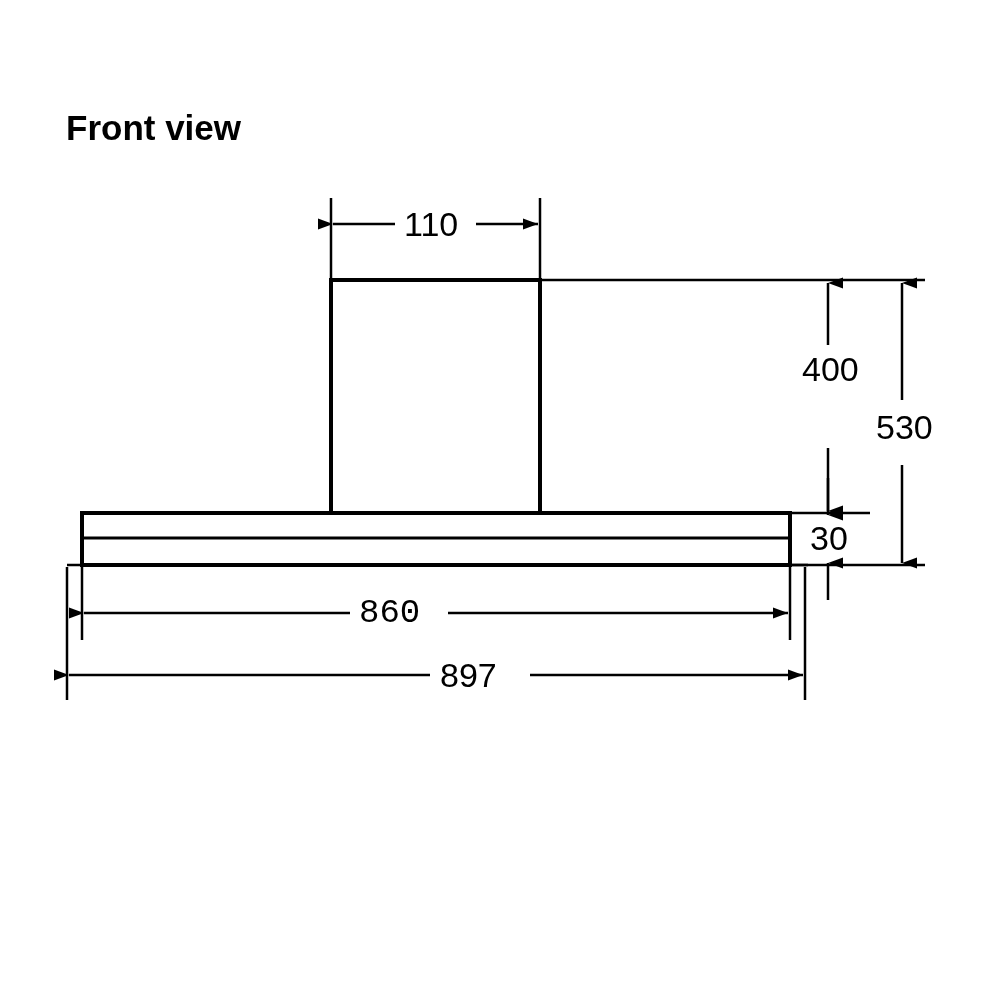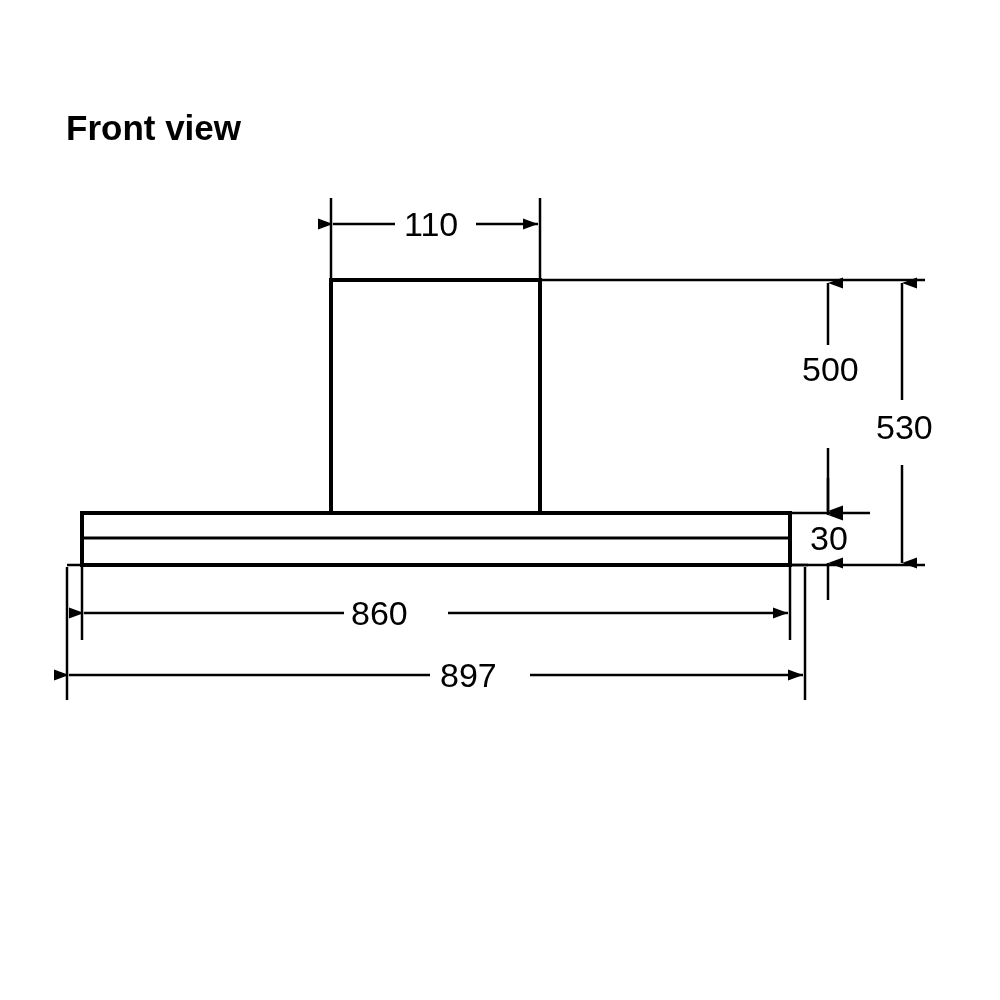--- a/index.html
+++ b/index.html
@@ -120,23 +120,23 @@
       <line x1="350" y1="613" x2="84" y2="613" marker-end="url(#arrL)"></line>
       <line x1="448" y1="613" x2="788" y2="613" marker-end="url(#arrR)"></line>
 
       <line x1="430" y1="675" x2="69" y2="675" marker-end="url(#arrL)"></line>
       <line x1="530" y1="675" x2="803" y2="675" marker-end="url(#arrR)"></line>
     </g>
   </svg>
 
   <div class="dim-label" style="left:397px; top:207px;">110</div>
 
-  <div class="dim-label" style="left:795px; top:352px;">500</div>
+  <div class="dim-label" style="left:795px; top:352px;">400</div>
 
   <div class="dim-label" style="left:869px; top:410px;">530</div>
 
   <div class="dim-label" style="left:803px; top:521px;">30</div>
 
-  <div class="dim-label" style="left:344px; top:596px;">860</div>
+  <div class="dim-label" style="left:352px; top:596px;font-family:Liberation Mono, monospace;">860</div>
 
   <div class="dim-label" style="left:433px; top:658px;">897</div>
 
 </div>
 
 </body></html>

